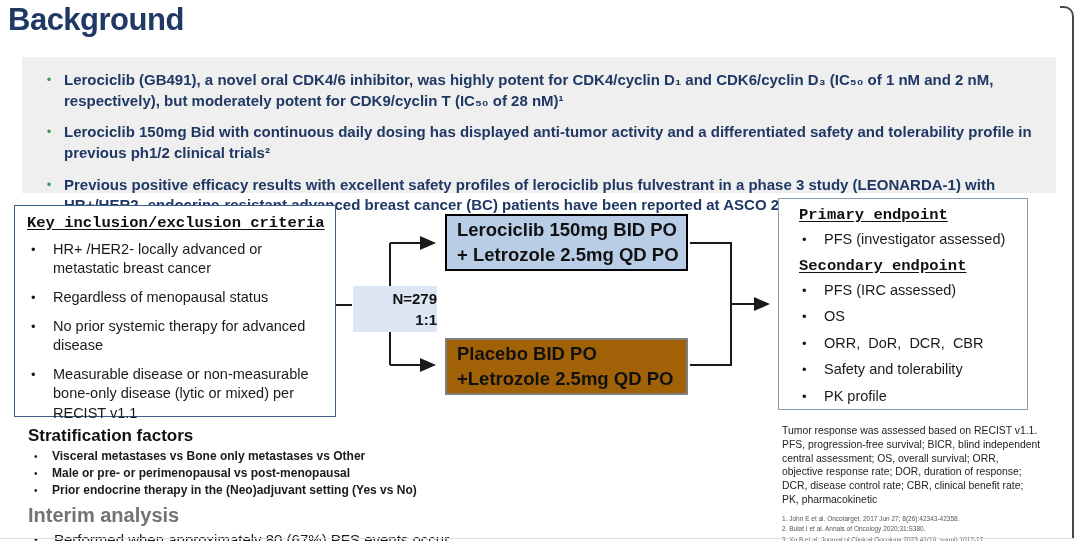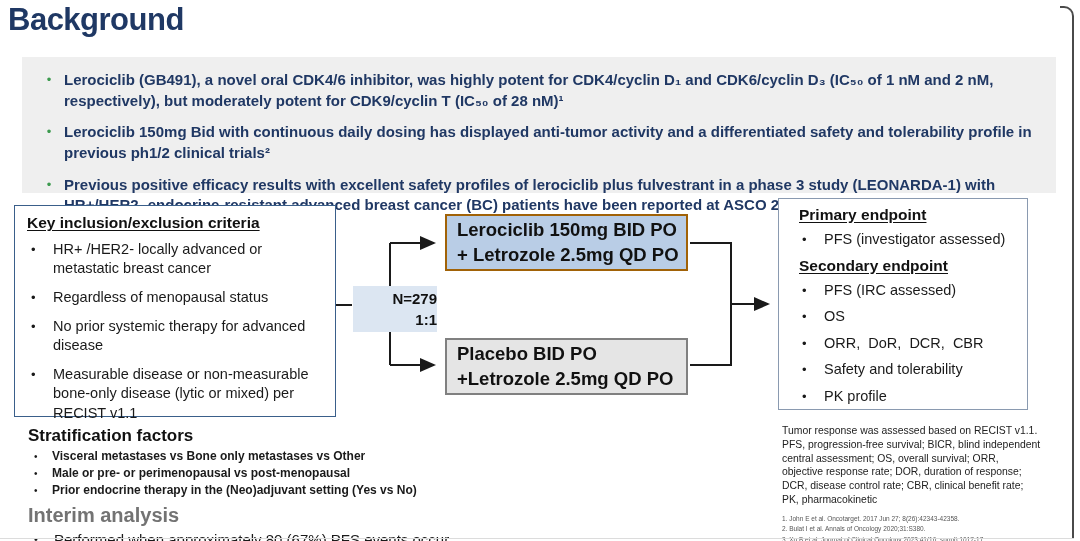--- a/index.html
+++ b/index.html
@@ -29,38 +29,38 @@
   
   .connectors { position:absolute; left:0; top:0; z-index:1; pointer-events:none; }
   
   .incl-box {
     position:absolute; left:14px; top:205px; width:322px; height:212px;
     background:#ffffff; border:1.5px solid #3a5f8a; z-index:2;
     padding:8px 10px 0 12px;
   }
   .box-heading {
     font-size:15.5px; font-weight:bold; color:#111;
-    text-decoration:underline; text-underline-offset:2px; margin-bottom:8px;
+    text-decoration:underline; text-underline-offset:2px; margin-bottom:8px;font-family:Liberation Mono, monospace;
   }
   .crit-item { display:flex; margin-bottom:9px; }
   .crit-item .dot { flex:0 0 26px; font-size:13px; line-height:20px; color:#1a1a1a; text-align:left; padding-left:4px; }
   .crit-item p { font-size:14.5px; line-height:1.34; width:268px; color:#1a1a1a; }
   .n-box {
     position:absolute; left:353px; top:286px; width:84px; height:46px;
     background:#dce6f2; z-index:2; display:flex; flex-direction:column;
     align-items:flex-end; justify-content:center;
   }
   .n-box div { font-size:15px; font-weight:bold; color:#111; line-height:1.4; }
   .arm {
     position:absolute; left:445px; width:243px; height:57px; z-index:2;
     display:flex; flex-direction:column; justify-content:center; padding-left:10px;
   }
   .arm div { font-size:18.5px; font-weight:bold; color:#111; line-height:1.35; }
-  .arm1 { top:214px; background:#b9cde6; border:2px solid #a16207; }
-  .arm2 { top:338px; background:#e5e5e5; border:2px solid #808080; }
+  .arm1 { top:214px; background:#b9cde6; border:2px solid #000000; }
+  .arm2 { top:338px; background:#a16207; border:2px solid #808080; }
   .ep-box {
     position:absolute; left:778px; top:198px; width:250px; height:212px;
     background:#ffffff; border:1.5px solid #8a9ab0; z-index:2;
     padding:7px 8px 0 20px;
   }
   .ep-item { display:flex; margin-bottom:7.5px; }
   .ep-item .dot { flex:0 0 25px; font-size:13px; line-height:19px; padding-left:3px; }
   .ep-item p { font-size:14.5px; line-height:1.3; color:#1a1a1a; white-space:pre-wrap; }
   .ep-box .box-heading { margin-bottom:6px; }
   

